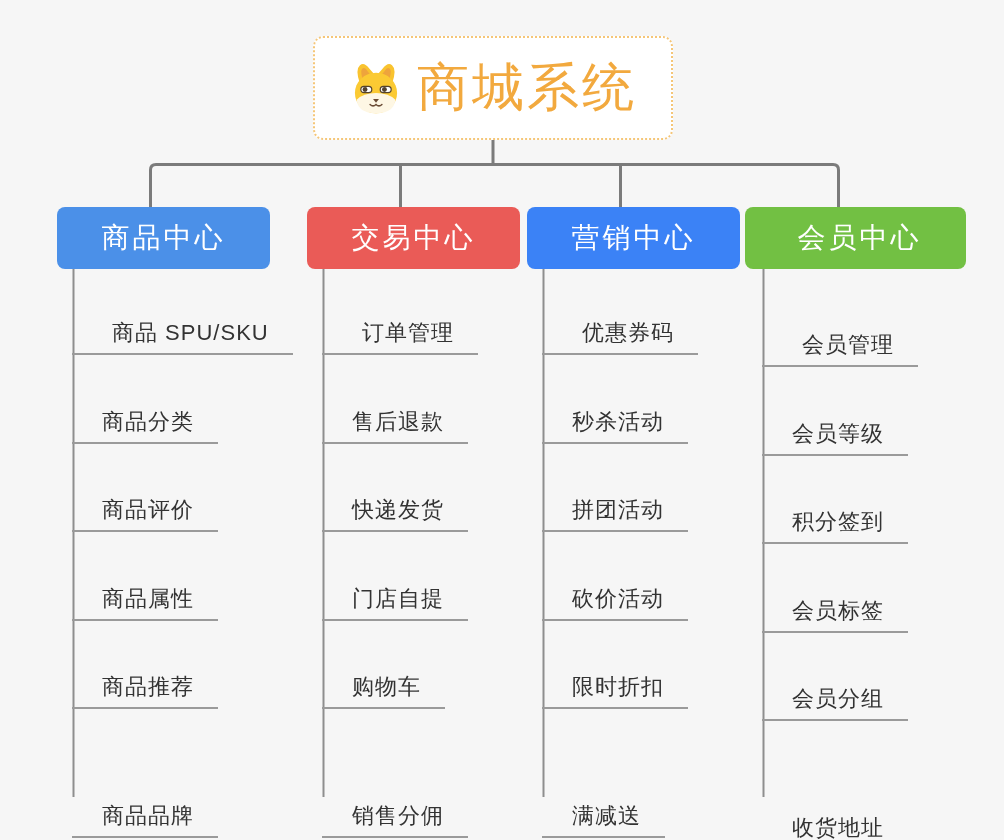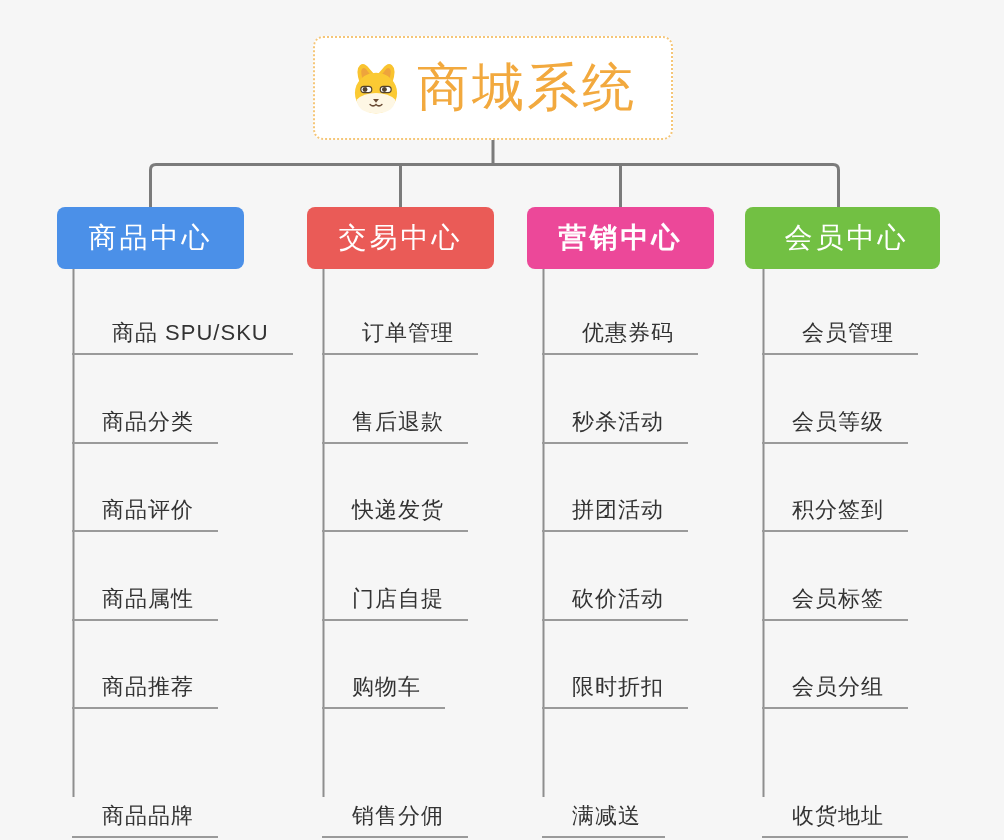--- a/index.html
+++ b/index.html
@@ -12,33 +12,33 @@
   
   .root-node{
     position:absolute;left:313px;top:36px;width:360px;height:104px;
     background:#FFFFFF;border:2px dotted #F5C678;border-radius:10px;
     box-sizing:border-box;display:flex;align-items:center;justify-content:center;gap:14px;
   }
   .root-title{font-size:52px;letter-spacing:3px;color:#F2A93E;white-space:nowrap;}
 
   
   .branch-node{
-    position:absolute;top:207px;width:187px;height:62px;border-radius:8px;
+    position:absolute;top:207px;width:213px;height:62px;border-radius:8px;
     display:flex;align-items:center;justify-content:center;
     color:#FFFFFF;font-size:28px;letter-spacing:3px;white-space:nowrap;
   }
   .bn0{left:57px;}  .bn1{left:307px;}  .bn2{left:527px;}  .bn3{left:745px;}
 
   
   .item{
     position:absolute;height:40px;line-height:40px;
     padding:0 24px 0 30px;border-bottom:2px solid #9A9A9A;
     font-size:22px;color:#333333;letter-spacing:1px;white-space:nowrap;
   }
-  .c0{left:72px;} .c1{left:322px;} .c2{left:542px;} .c3{left:762px;}
+  .c0{left:72px;} .c1{left:322px;} .c2{left:542px;} .c3{left:762px;margin-top:12px;}
   .r0{top:313px;padding-left:40px;} .r1{top:402px;} .r2{top:490px;text-align:center;} .r3{top:579px;} .r4{top:667px;} .r5{top:796px;}
 </style>
 </head>
 <body>
 
 <div class="canvas">
 
   <svg class="connectors" width="1004" height="840" viewBox="0 0 1004 840">
 
     <path d="M493,140 V164" stroke="#7B7B7B" stroke-width="3" fill="none"></path>
@@ -73,21 +73,21 @@
 
         <path d="M28.5,45 h7 l-3.5,4.5 z" fill="#6B4C35"></path>
         <path d="M25,51.5 Q28.5,55 32,51.5 Q35.5,55 39,51.5" stroke="#6B4C35" stroke-width="1.8" fill="none" stroke-linecap="round"></path>
       </svg>
     </span>
     <span class="root-title" style="color: rgb(242, 169, 62);">商城系统</span>
   </div>
 
   <div class="branch-node bn0" style="background-color: rgb(75, 144, 232);">商品中心</div>
   <div class="branch-node bn1" style="background-color: rgb(234, 91, 87);">交易中心</div>
-  <div class="branch-node bn2" style="background-color: #ec4899; font-weight: bold;">营销中心</div>
+  <div class="branch-node bn2" style="background-color: #3b82f6;">营销中心</div>
   <div class="branch-node bn3" style="background-color: rgb(114, 192, 67); padding-left: 8px;">会员中心</div>
 
   <div class="item c0 r0">商品 SPU/SKU</div>
   <div class="item c0 r1">商品分类</div>
   <div class="item c0 r2">商品评价</div>
   <div class="item c0 r3">商品属性</div>
   <div class="item c0 r4">商品推荐</div>
   <div class="item c0 r5">商品品牌</div>
 
   <div class="item c1 r0">订单管理</div>

